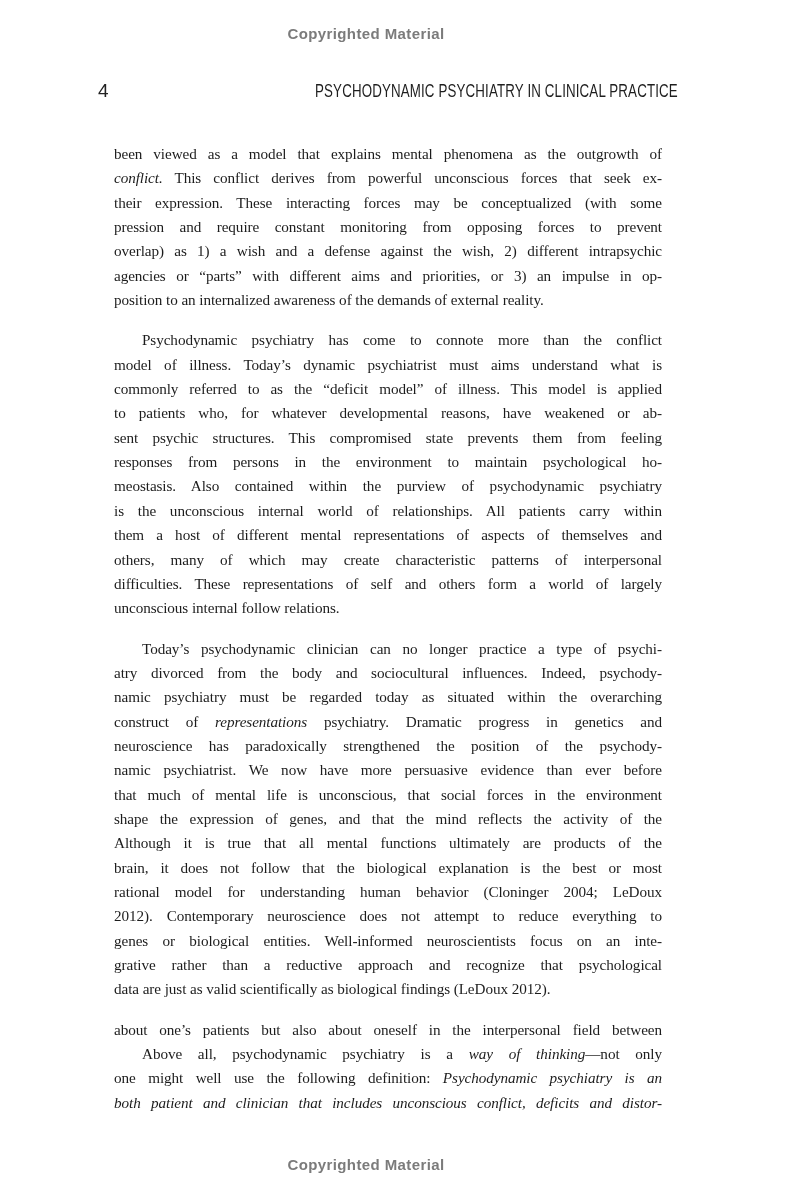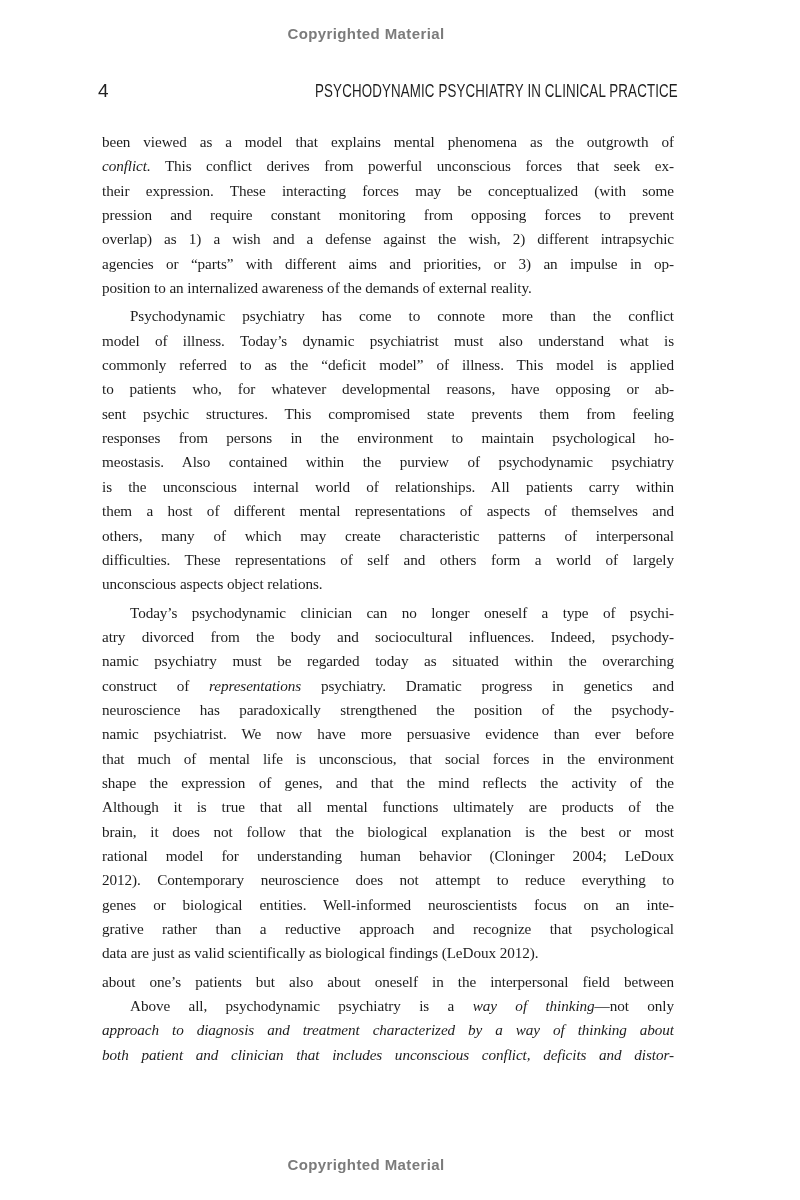--- a/index.html
+++ b/index.html
@@ -40,21 +40,21 @@
     white-space: nowrap;
     color: #1e1e1e;
   }
 
   .bodytext {
     position: absolute; left: 98px; top: 126px; width: 580px;
     font-size: 15.2px;
     letter-spacing: -0.08px;
     color: var(--text, #1c1c1c);
   }
-  .para { margin: 4px; font-family: Liberation Serif, serif; }
+  .para { margin: 16px; font-family: Liberation Serif, serif; }
   .line {
     height: 24.35px;
     line-height: 24.35px;
     overflow: hidden;
     text-align: justify;
     white-space: normal;
   }
   .line.jl { text-align-last: justify; }
   .line.ind { text-indent: 28px; }
   .line i { font-style: italic; }
@@ -76,52 +76,52 @@
         <div class="line jl"><span>been viewed as a model that explains mental phenomena as the outgrowth of</span></div>
         <div class="line jl"><i>conflict.</i><span> This conflict derives from powerful unconscious forces that seek ex-</span></div>
         <div class="line jl"><span>their expression. These interacting forces may be conceptualized (with some</span></div>
         <div class="line jl"><span>pression and require constant monitoring from opposing forces to prevent</span></div>
         <div class="line jl"><span>overlap) as 1) a wish and a defense against the wish, 2) different intrapsychic</span></div>
         <div class="line jl"><span>agencies or “parts” with different aims and priorities, or 3) an impulse in op-</span></div>
         <div class="line"><span>position to an internalized awareness of the demands of external reality.</span></div>
       </div>
       <div class="para">
         <div class="line jl ind"><span>Psychodynamic psychiatry has come to connote more than the conflict</span></div>
-        <div class="line jl"><span>model of illness. Today’s dynamic psychiatrist must also understand what is</span></div>
+        <div class="line jl"><span>model of illness. Today’s dynamic psychiatrist must aims understand what is</span></div>
         <div class="line jl"><span>commonly referred to as the “deficit model” of illness. This model is applied</span></div>
-        <div class="line jl"><span>to patients who, for whatever developmental reasons, have opposing or ab-</span></div>
+        <div class="line jl"><span>to patients who, for whatever developmental reasons, have weakened or ab-</span></div>
         <div class="line jl"><span>sent psychic structures. This compromised state prevents them from feeling</span></div>
         <div class="line jl"><span>responses from persons in the environment to maintain psychological ho-</span></div>
         <div class="line jl"><span>meostasis. Also contained within the purview of psychodynamic psychiatry</span></div>
         <div class="line jl"><span>is the unconscious internal world of relationships. All patients carry within</span></div>
         <div class="line jl"><span>them a host of different mental representations of aspects of themselves and</span></div>
         <div class="line jl"><span>others, many of which may create characteristic patterns of interpersonal</span></div>
         <div class="line jl"><span>difficulties. These representations of self and others form a world of largely</span></div>
-        <div class="line"><span>unconscious aspects object relations.</span></div>
+        <div class="line"><span>unconscious internal follow relations.</span></div>
       </div>
       <div class="para">
-        <div class="line jl ind"><span>Today’s psychodynamic clinician can no longer oneself a type of psychi-</span></div>
+        <div class="line jl ind"><span>Today’s psychodynamic clinician can no longer practice a type of psychi-</span></div>
         <div class="line jl"><span>atry divorced from the body and sociocultural influences. Indeed, psychody-</span></div>
         <div class="line jl"><span>namic psychiatry must be regarded today as situated within the overarching</span></div>
         <div class="line jl"><span>construct of </span><i>representations</i><span> psychiatry. Dramatic progress in genetics and</span></div>
         <div class="line jl"><span>neuroscience has paradoxically strengthened the position of the psychody-</span></div>
         <div class="line jl"><span>namic psychiatrist. We now have more persuasive evidence than ever before</span></div>
         <div class="line jl"><span>that much of mental life is unconscious, that social forces in the environment</span></div>
         <div class="line jl"><span>shape the expression of genes, and that the mind reflects the activity of the</span></div>
         <div class="line jl"><span>Although it is true that all mental functions ultimately are products of the</span></div>
         <div class="line jl"><span>brain, it does not follow that the biological explanation is the best or most</span></div>
         <div class="line jl"><span>rational model for understanding human behavior (Cloninger 2004; LeDoux</span></div>
         <div class="line jl"><span>2012). Contemporary neuroscience does not attempt to reduce everything to</span></div>
         <div class="line jl"><span>genes or biological entities. Well-informed neuroscientists focus on an inte-</span></div>
         <div class="line jl"><span>grative rather than a reductive approach and recognize that psychological</span></div>
         <div class="line"><span>data are just as valid scientifically as biological findings (LeDoux 2012).</span></div>
       </div>
       <div class="para">
         <div class="line jl"><span>about one’s patients but also about oneself in the interpersonal field between</span></div>
         <div class="line jl ind"><span>Above all, psychodynamic psychiatry is a </span><i>way of thinking</i><span>—not only</span></div>
-        <div class="line jl"><i>approach to diagnosis and treatment characterized by a way of thinking about</i></div>
+        <div class="line jl"><span>one might well use the following definition: </span><i>Psychodynamic psychiatry is an</i></div>
         <div class="line jl"><i>both patient and clinician that includes unconscious conflict, deficits and distor-</i></div>
       </div>
     </div>
 
   <div class="notice bottom">Copyrighted Material</div>
 
 </div>
 
 </body></html>

